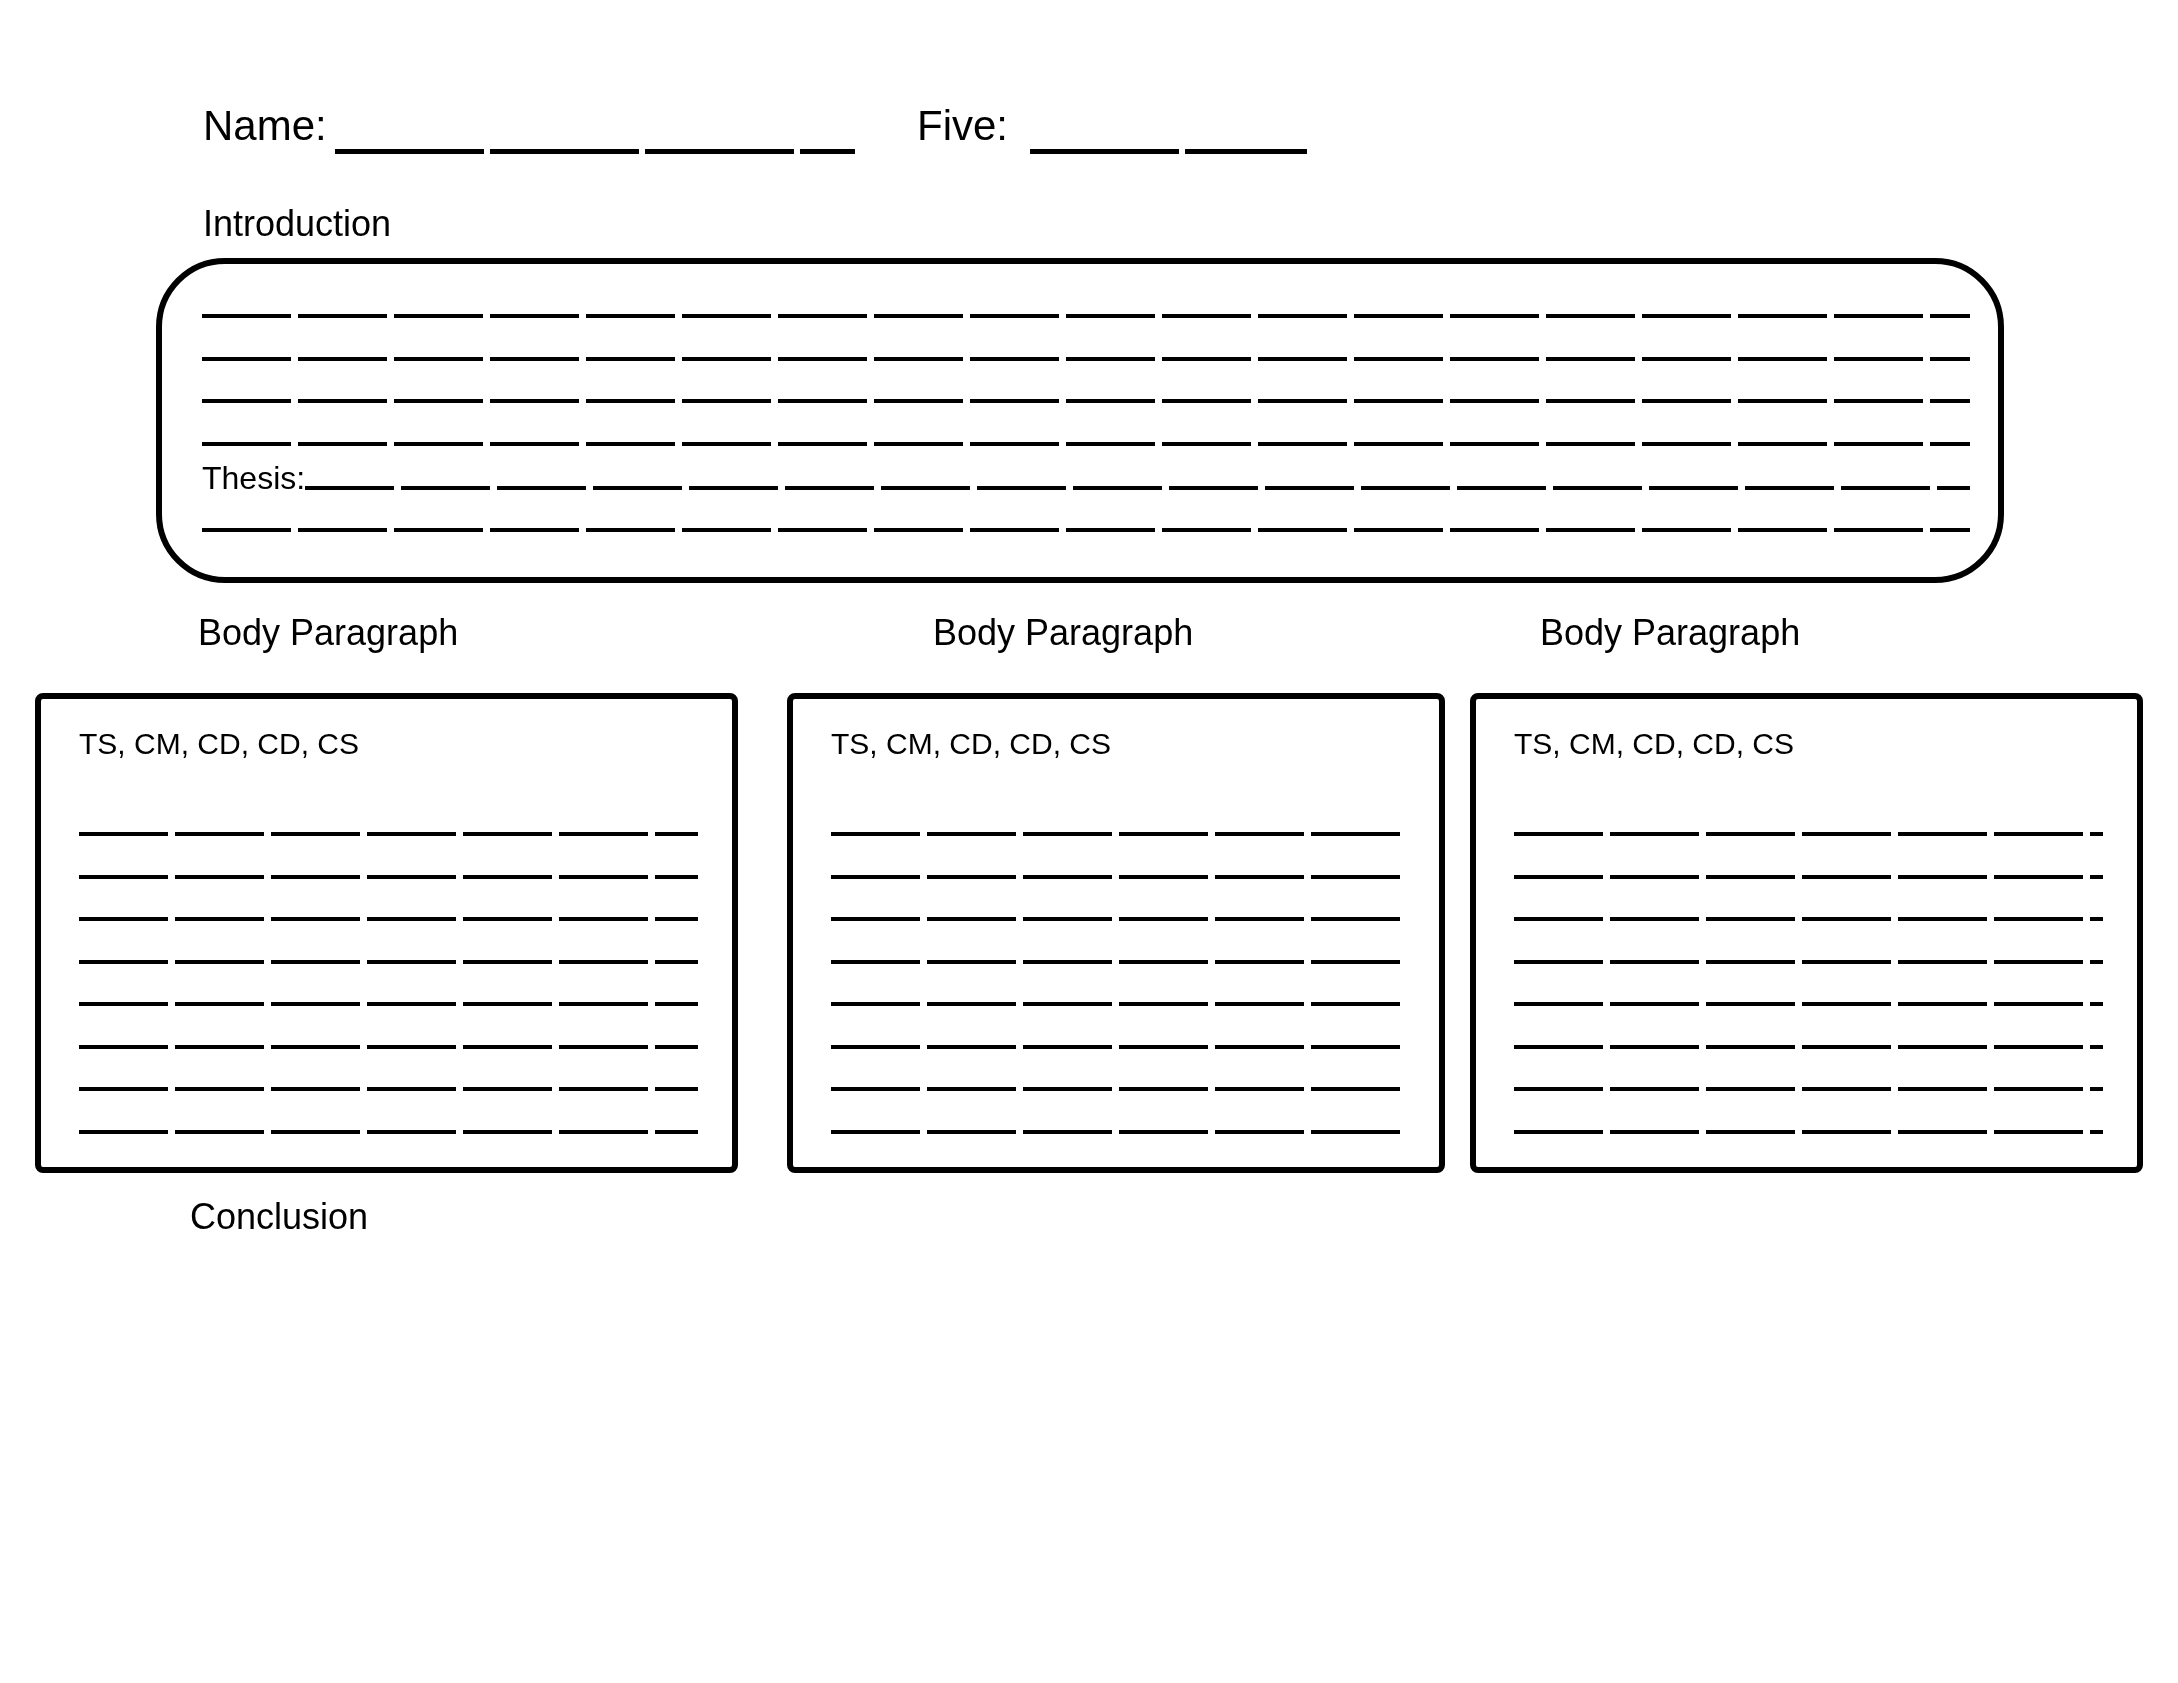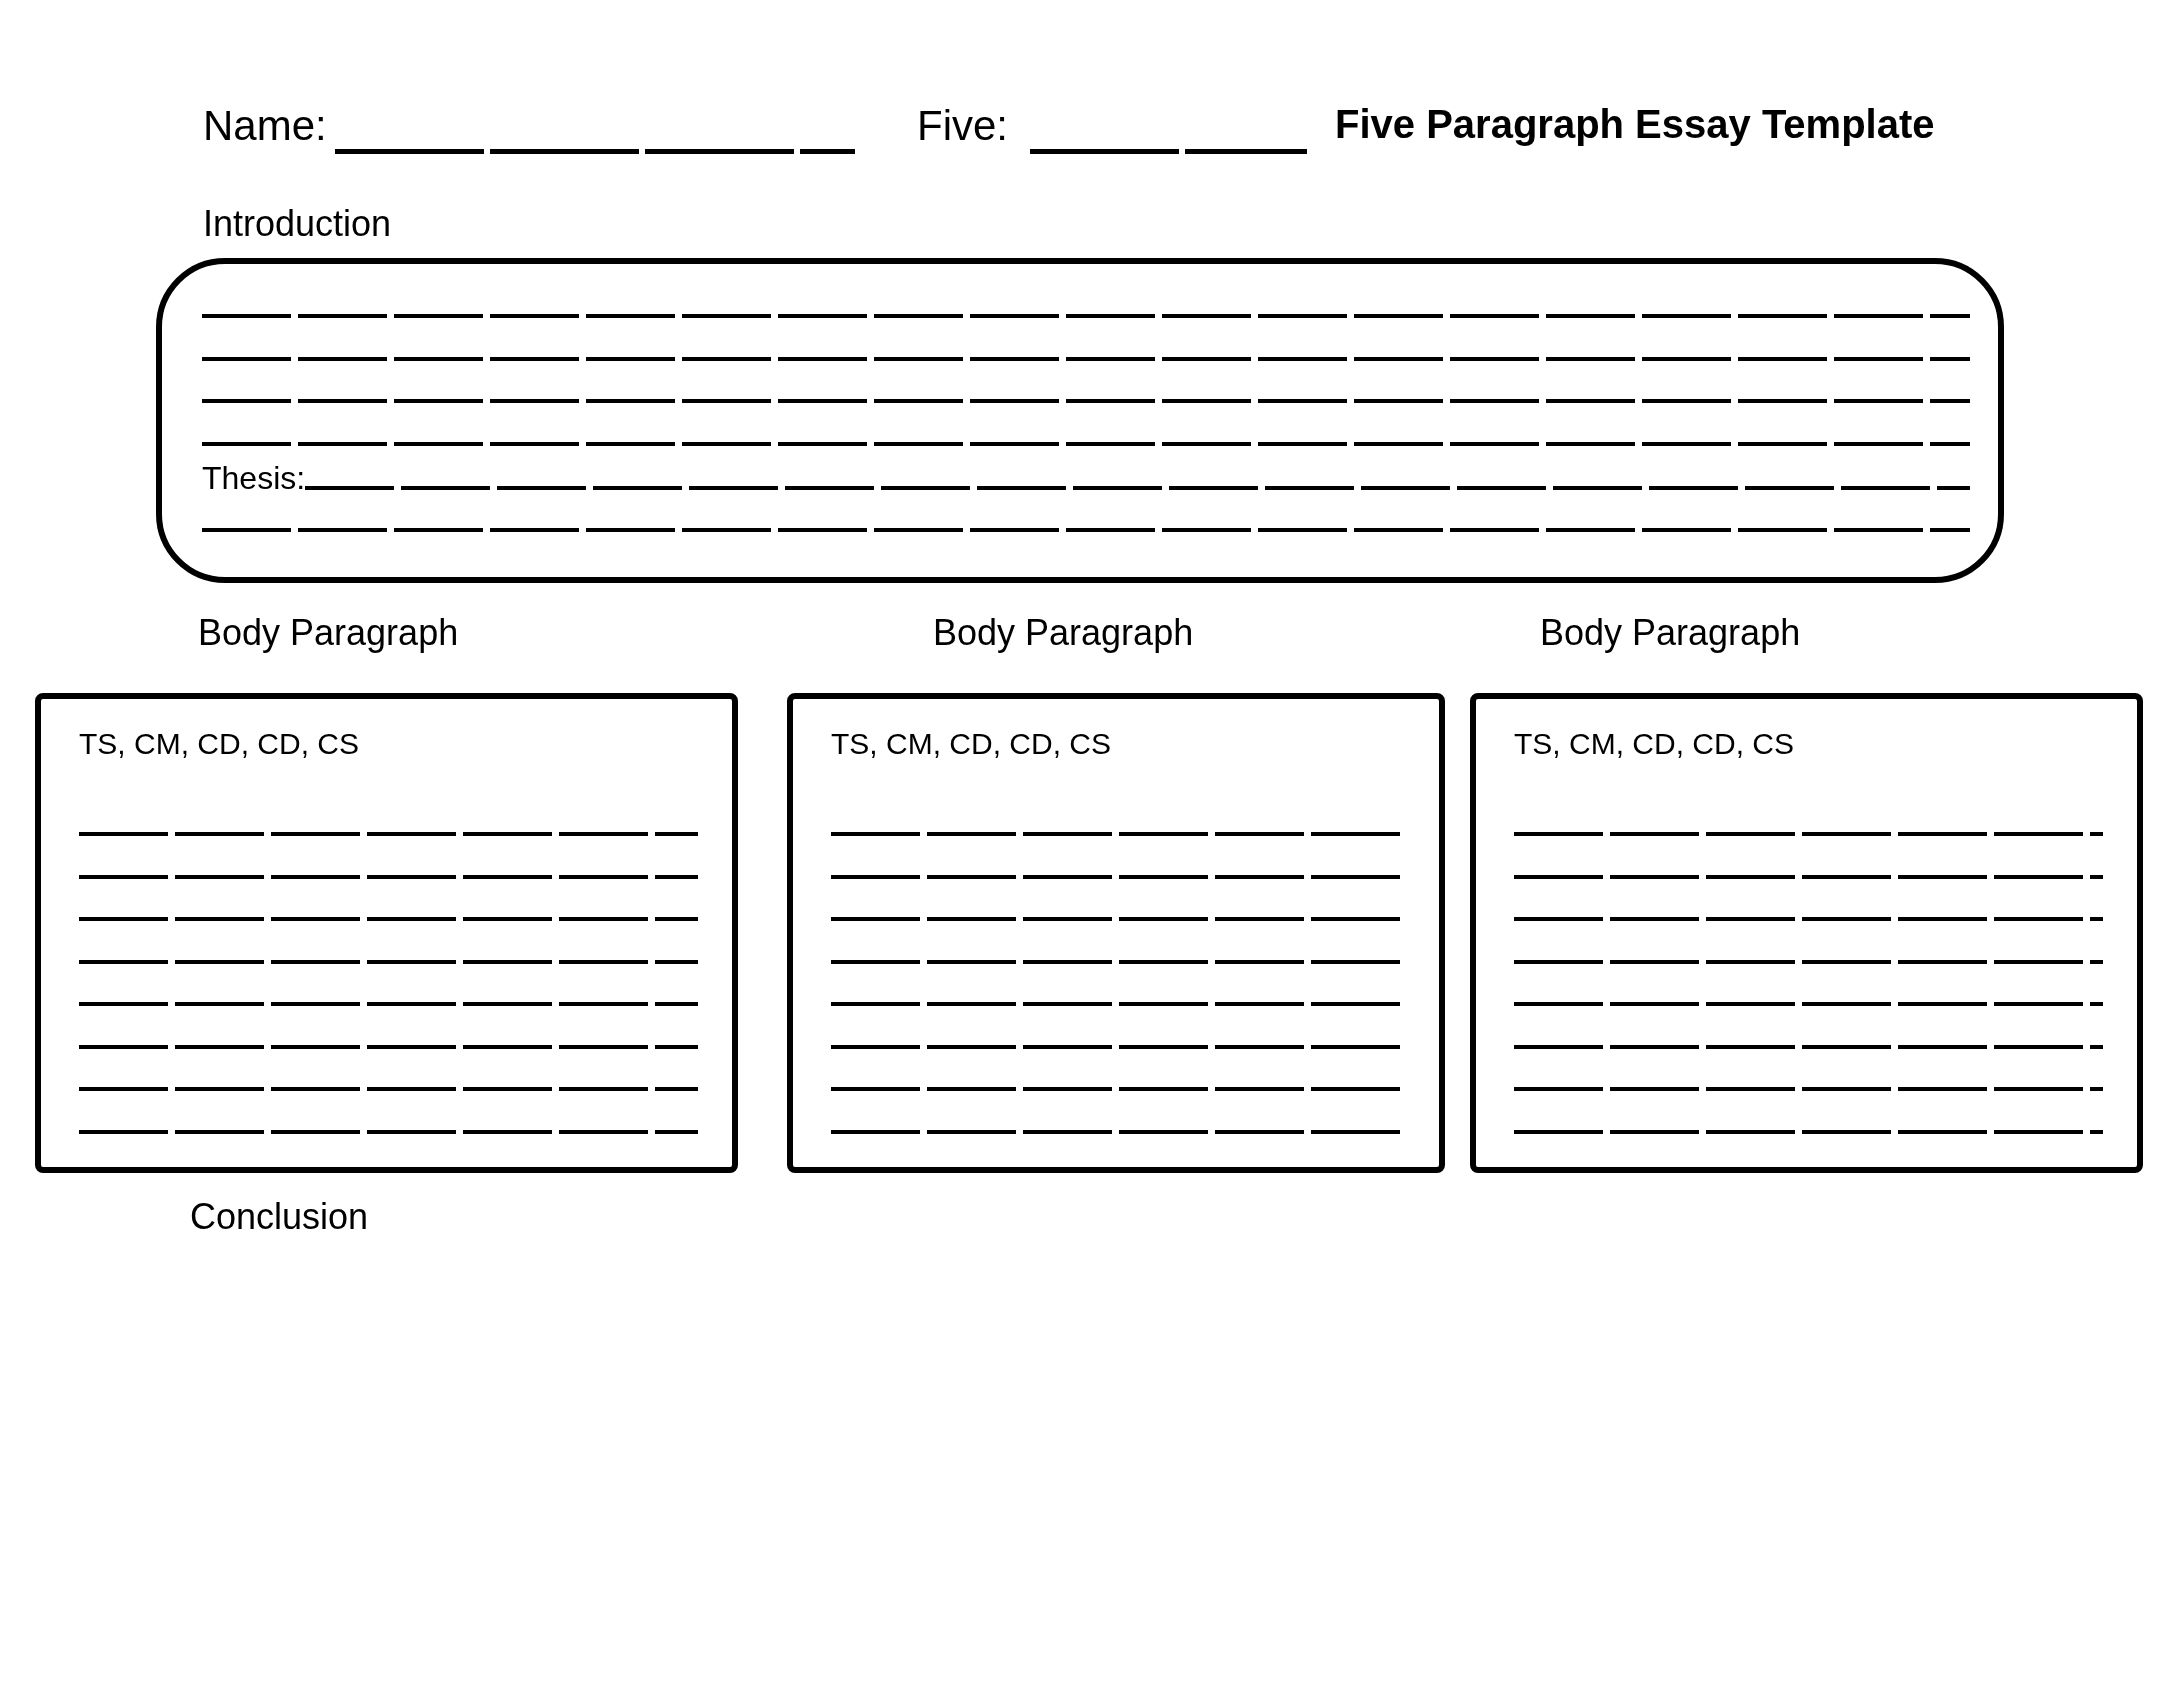--- a/index.html
+++ b/index.html
@@ -54,21 +54,20 @@
 <body>
 
 <div class="page">
 
   <div class="abs header-label" style="left:203px; top:102px;">Name:</div>
   <div class="abs rule hdr" style="left:335px; top:149px; width:520px;"></div>
 
   <div class="abs header-label" style="left:917px; top:102px;">Five:</div>
   <div class="abs rule hdr" style="left:1030px; top:149px; width:277px;"></div>
 
-  <div class="abs page-title" style="left:1335px; top:102px;">Five Paragraph Essay Template</div>
 
   <div class="abs label" style="left:203px; top:203px;">Introduction</div>
 
   <div class="box round70" style="left:156px; top:258px; width:1848px; height:325px;">
     <div class="lines" style="left:40px; right:28px; top:50px; height:132px;">
         <div class="rule"></div>
         <div class="rule"></div>
         <div class="rule"></div>
         <div class="rule"></div>
       </div>

